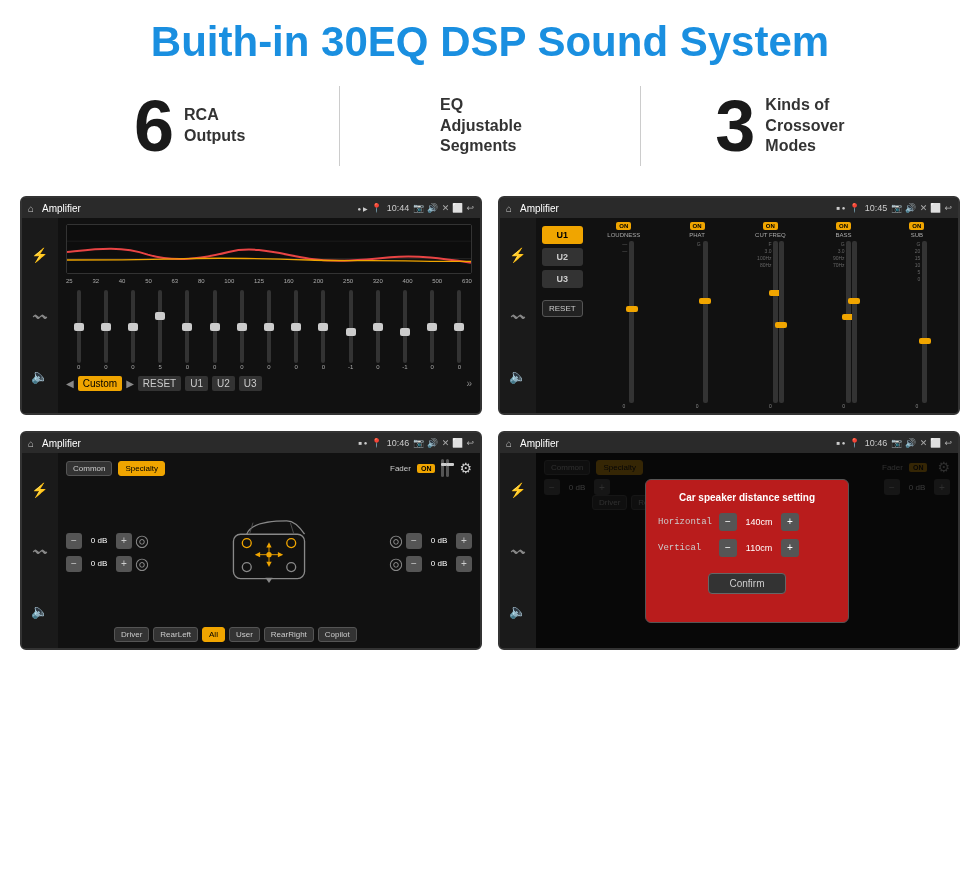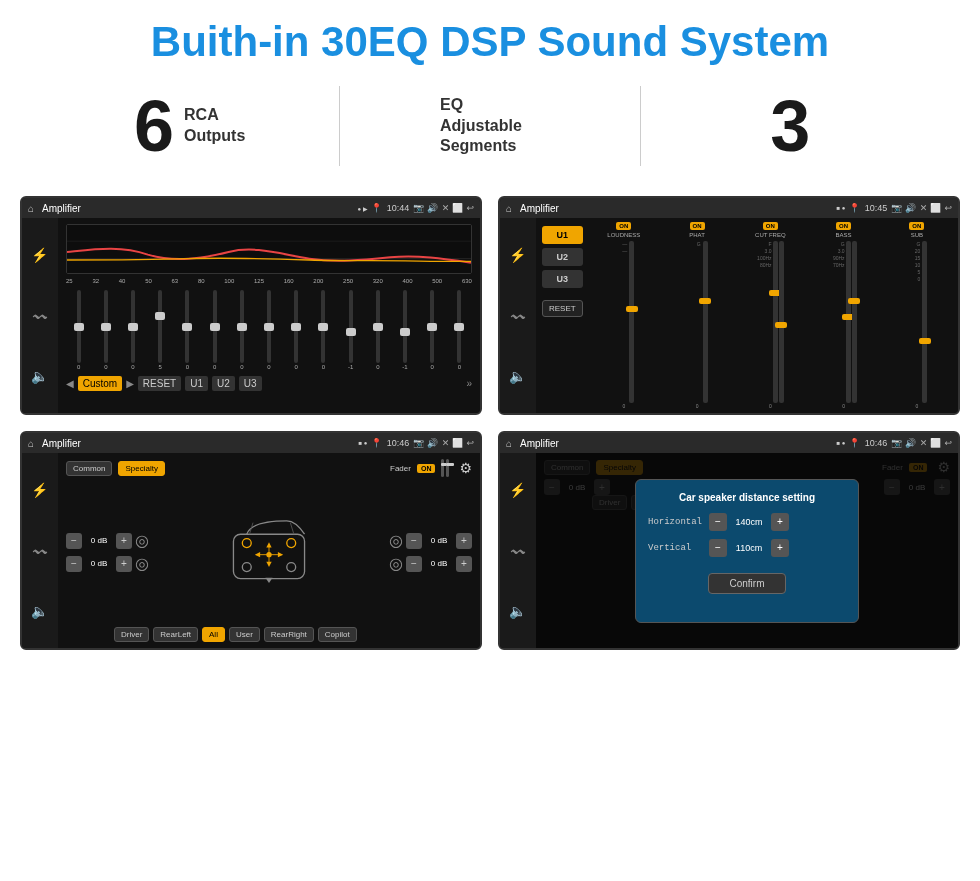--- a/index.html
+++ b/index.html
@@ -383,25 +383,25 @@
     .dialog-overlay {
       position: absolute;
       top: 0; left: 0; right: 0; bottom: 0;
       background: rgba(0,0,0,0.5);
       display: flex;
       align-items: center;
       justify-content: center;
       z-index: 10;
     }
     .dialog-box {
-      background: #0c4a6e;
+      background: #b91c1c;
       border: 1px solid #555;
       border-radius: 6px;
       padding: 12px;
-      width: 224px;
+      width: 204px;
     }
     .dialog-title {
       font-size: 10px;
       color: #fff;
       text-align: center;
       margin-bottom: 10px;
       font-weight: bold;
     }
     .dialog-row {
       display: flex;
@@ -463,20 +463,21 @@
       <span class="stat-number">6</span>
       <span class="stat-text">RCA<br>Outputs</span>
     </div>
     <div class="stat-divider"></div>
     <div class="stat-item">
       <span class="stat-text">EQ Adjustable<br>Segments</span>
     </div>
     <div class="stat-divider"></div>
     <div class="stat-item">
       <span class="stat-number">3</span>
+      <span class="stat-text">Kinds of<br>Crossover Modes</span>
     </div>
   </div>
 
   <div class="screenshots-grid">
 
     <div class="screen">
       <div class="screen-topbar">
         <span class="topbar-home">⌂</span>
         <span class="topbar-title">Amplifier</span>
         <span style="font-size:6px;">● ▶</span>

